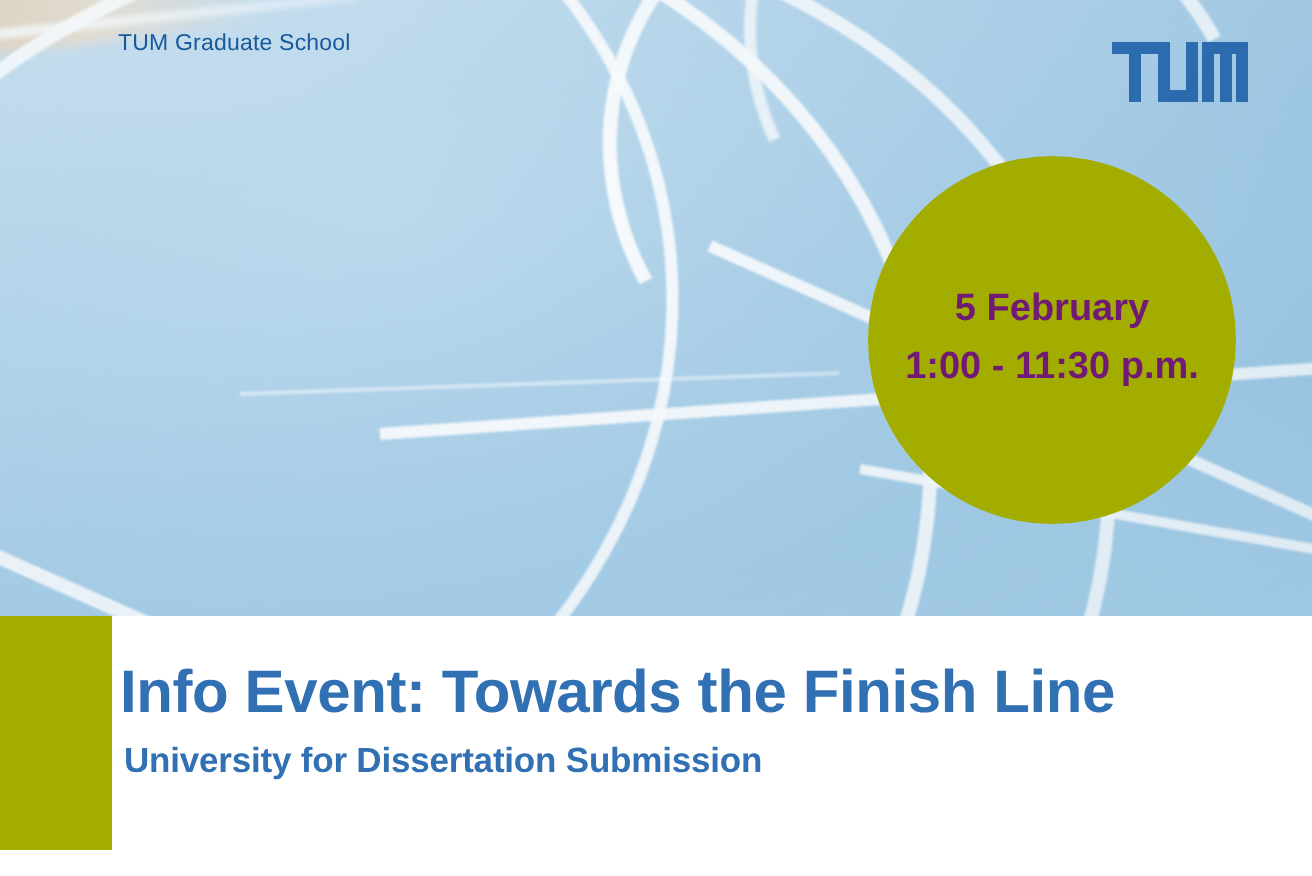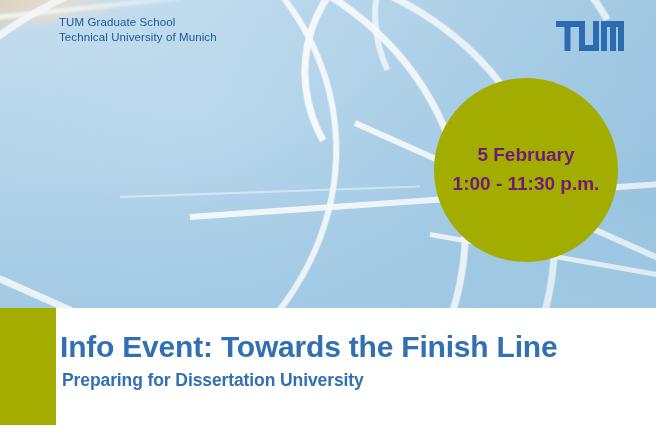--- a/index.html
+++ b/index.html
@@ -242,21 +242,20 @@
     <div class="lane lane-f"></div>
     <div class="lane lane-a"></div>
     <div class="lane lane-d"></div>
     <div class="lane lane-thin lane-e"></div>
 
     <div class="photo-shade"></div>
   </div>
 
   <div class="header-text">
     <div>TUM Graduate School</div>
-    <div>Technical University of Munich</div>
   </div>
 
   <div class="tum-logo">
     <svg viewBox="0 0 148 60" xmlns="http://www.w3.org/2000/svg" aria-label="TUM">
       <g fill="#2d6bb0">
 
         <rect x="0" y="0" width="46" height="12"></rect>
         <rect x="17" y="0" width="12" height="60"></rect>
 
         <rect x="46" y="0" width="12" height="60"></rect>
@@ -272,16 +271,16 @@
   </div>
 
   <div class="date-circle">
     <div class="dline">5 February</div>
     <div class="dline">1:00 - 11:30 p.m.</div>
   </div>
 
   <div class="banner">
     <div class="banner-accent"></div>
     <div class="banner-title">Info Event: Towards the Finish Line</div>
-    <div class="banner-subtitle">Preparing for Dissertation University</div>
+    <div class="banner-subtitle">University for Dissertation Submission</div>
   </div>
 
 </div>
 
 </body></html>

